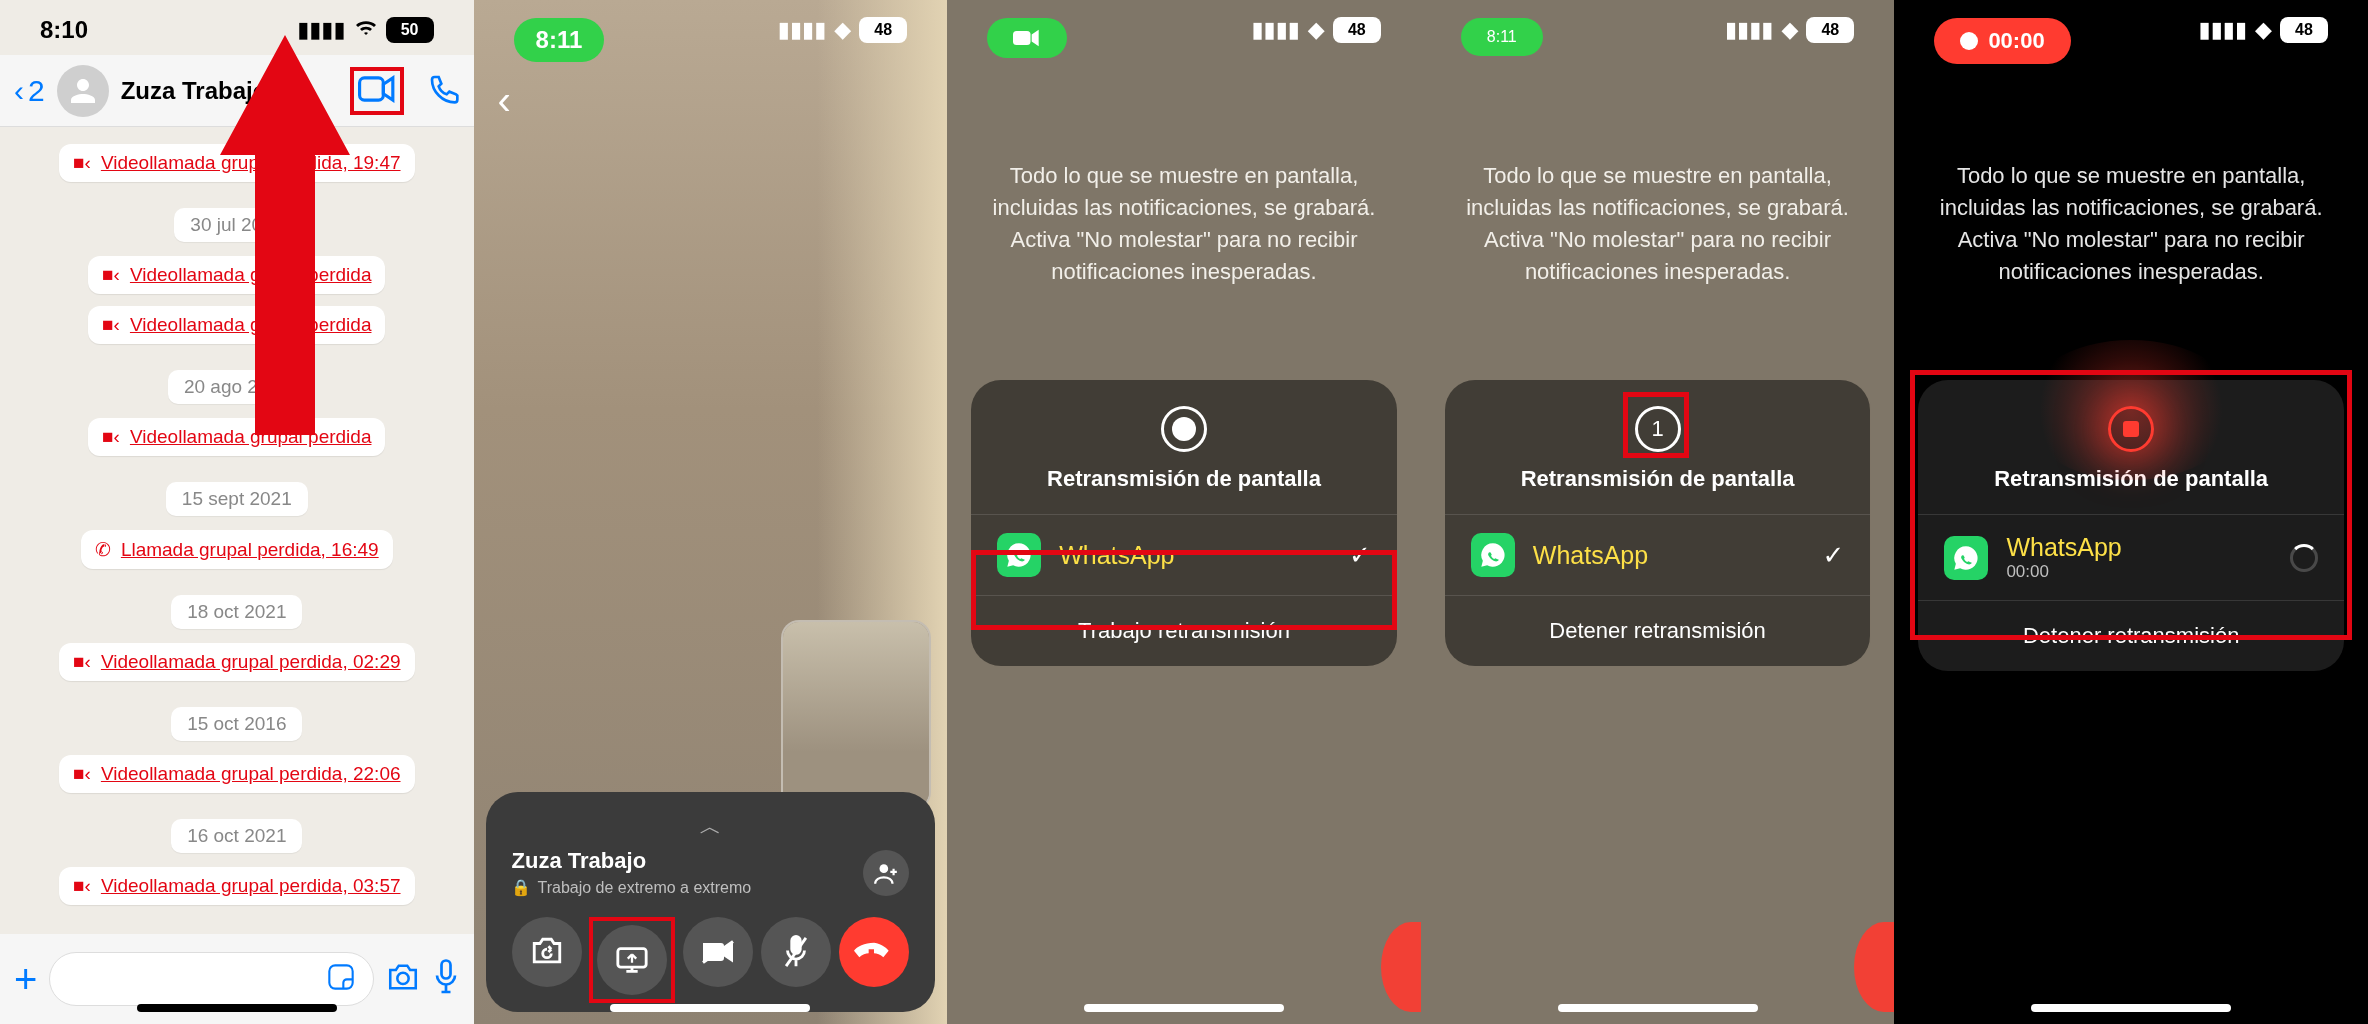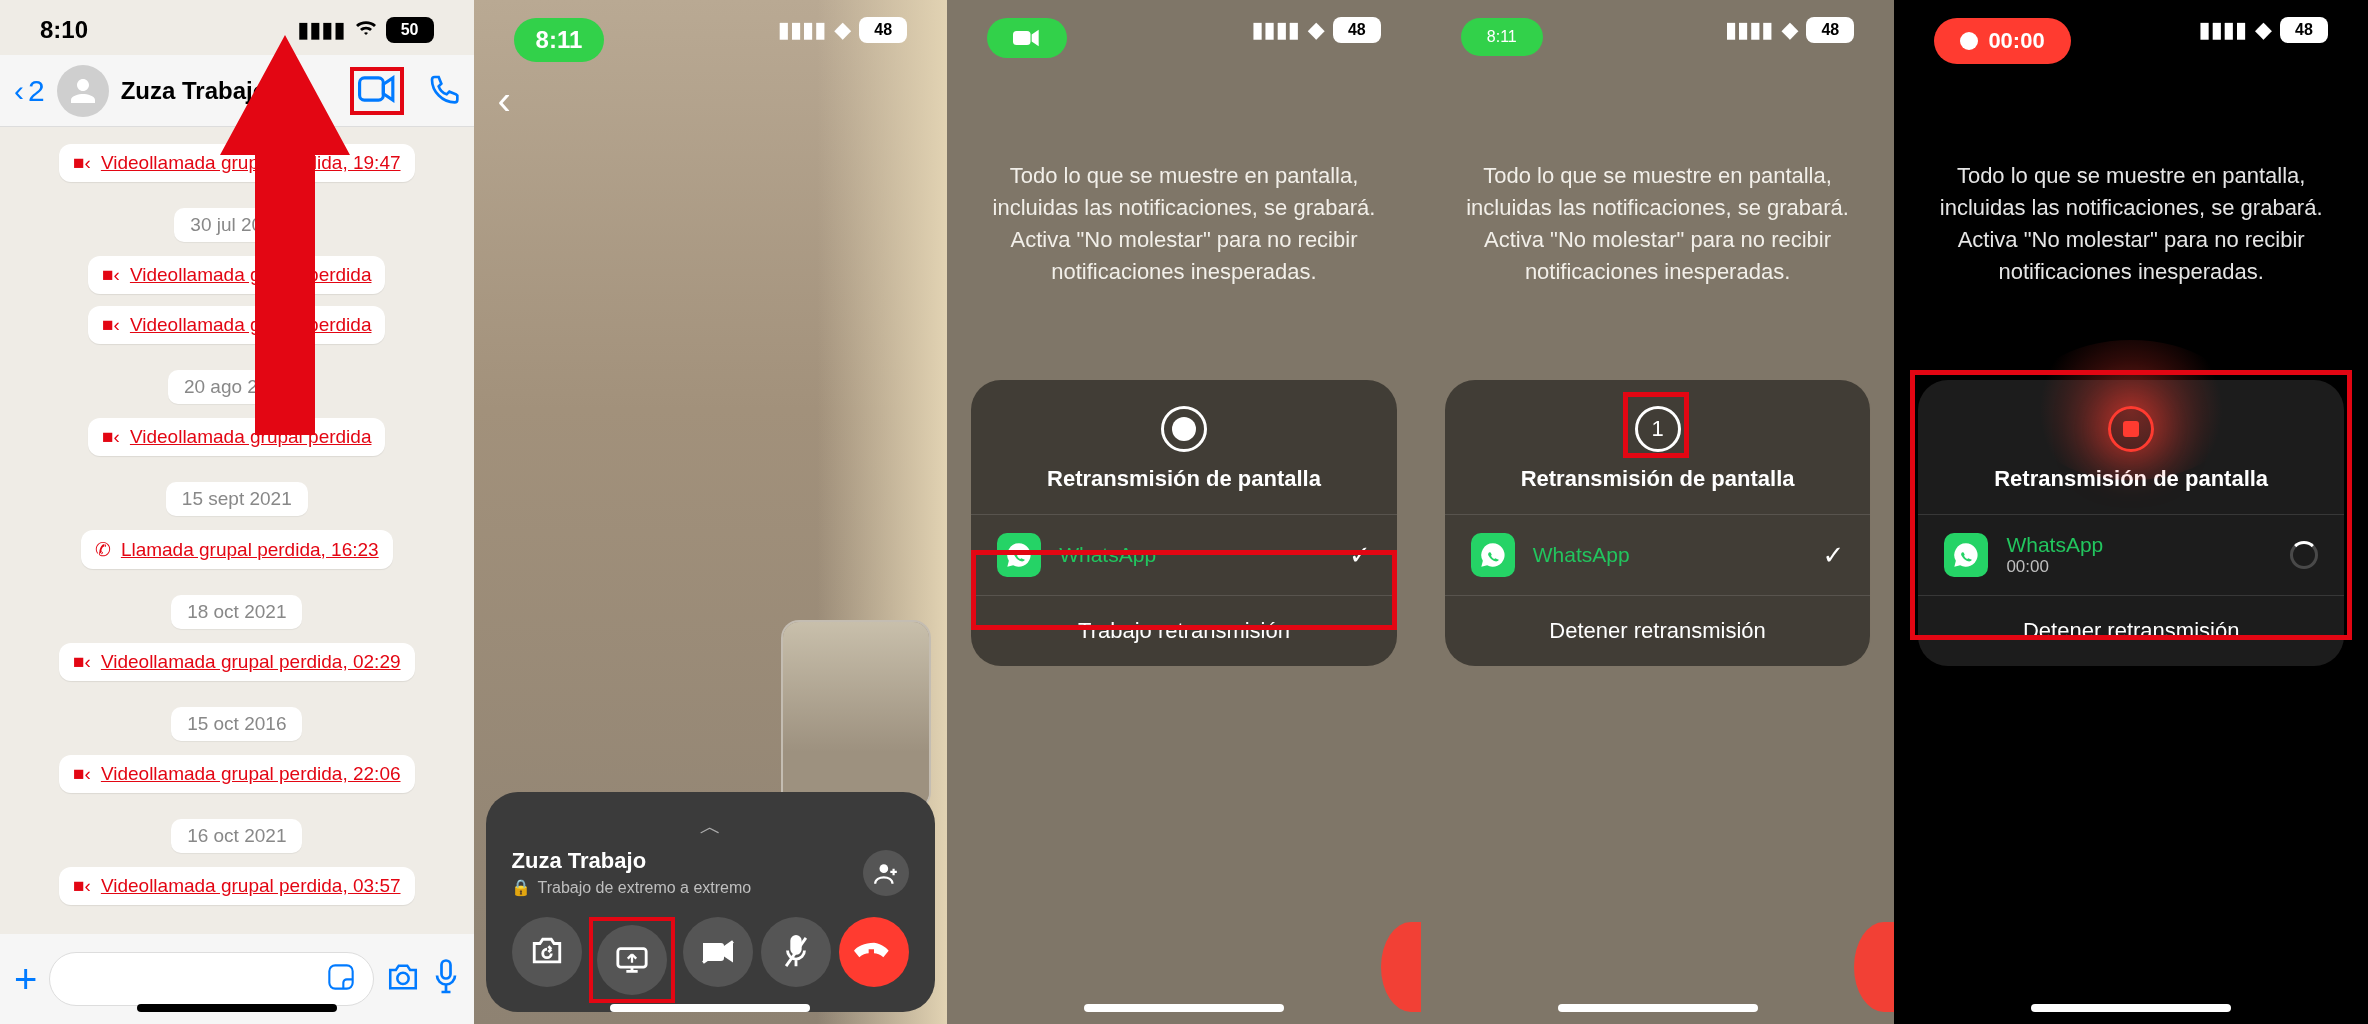--- a/index.html
+++ b/index.html
@@ -67,21 +67,21 @@
   .pb-msg { position:absolute; top:160px; left:40px; right:40px; color:#f2efe9; font-size:22px; text-align:center; line-height:1.45; }
   .sheet { position:absolute; left:24px; right:24px; top:380px; background:rgba(60,56,50,.92); border-radius:30px; padding:26px 0 0; backdrop-filter:blur(10px); }
   .sheet-top { display:flex; flex-direction:column; align-items:center; gap:14px; padding-bottom:22px; }
   .rec-circle { width:46px; height:46px; border-radius:50%; border:3px solid #fff; display:flex; align-items:center; justify-content:center; color:#fff; font-size:22px; font-weight:500; }
   .rec-circle.inner-dot::after{content:"";width:24px;height:24px;border-radius:50%;background:#fff;}
   .rec-circle.stop { border-color:#ff3b30; color:#ff3b30; }
   .rec-circle.stop-glow { box-shadow:0 0 40px 10px rgba(255,59,48,.5);}
   .sheet-title { color:#fff; font-size:22px; font-weight:600; }
   .sheet-row { display:flex; align-items:center; padding:18px 26px; border-top:1px solid rgba(255,255,255,.12); }
   .wa-ic { width:44px; height:44px; border-radius:10px; background:#25d366; display:flex; align-items:center; justify-content:center; margin-right:18px; }
-  .wa-txt { color:#22c55e; font-size:21px; flex:1; }
+  .wa-txt { color:#fde047; font-size:25px; flex:1; }
   .wa-sub { color:#bfbfbf; font-size:17px; }
   .wa-check { color:#fff; font-size:26px; }
   .spinner { width:28px; height:28px; border:3px solid rgba(255,255,255,.2); border-top-color:#fff; border-radius:50%; }
   .sheet-action { padding:22px 0; text-align:center; color:#fff; font-size:22px; border-top:1px solid rgba(255,255,255,.12); border-radius:0 0 30px 30px; }
   .red-outline { position:absolute; border:5px solid #e30613; pointer-events:none; z-index:40; }
   .p5 { background:#000; }
   .p5 .pb-msg { color:#e5e5e5; }
   .p5 .sheet { background:rgba(30,30,30,.95); }
   .p5 .sheet-top-glow { position:absolute; top:-40px; left:50%; transform:translateX(-50%); width:220px; height:140px; background:radial-gradient(circle, rgba(255,59,48,.4) 0%, transparent 70%); border-radius:50%; }
   .end-bar-stub { position:absolute; bottom:12px; right:-20px; width:60px; height:90px; background:#ff3b30; border-radius:50% 0 0 50%; opacity:.9; }
@@ -142,21 +142,21 @@
         <span class="miss-vc">Videollamada grupal perdida</span>
       </div>
     <div class="date-sep">20 ago 2021</div>
     <div class="bubble">
         <span style="color:#e30613">■‹</span>
         <span class="miss-vc">Videollamada grupal perdida</span>
       </div>
     <div class="date-sep">15 sept 2021</div>
     <div class="bubble">
         <span style="color:#e30613">✆</span>
-        <span class="miss-call">Llamada grupal perdida, 16:23</span>
+        <span class="miss-call">Llamada grupal perdida, 16:49</span>
       </div>
     <div class="date-sep">18 oct 2021</div>
     <div class="bubble">
         <span style="color:#e30613">■‹</span>
         <span class="miss-vc">Videollamada grupal perdida, 02:29</span>
       </div>
     <div class="date-sep">15 oct 2016</div>
     <div class="bubble">
         <span style="color:#e30613">■‹</span>
         <span class="miss-vc">Videollamada grupal perdida, 22:06</span>

